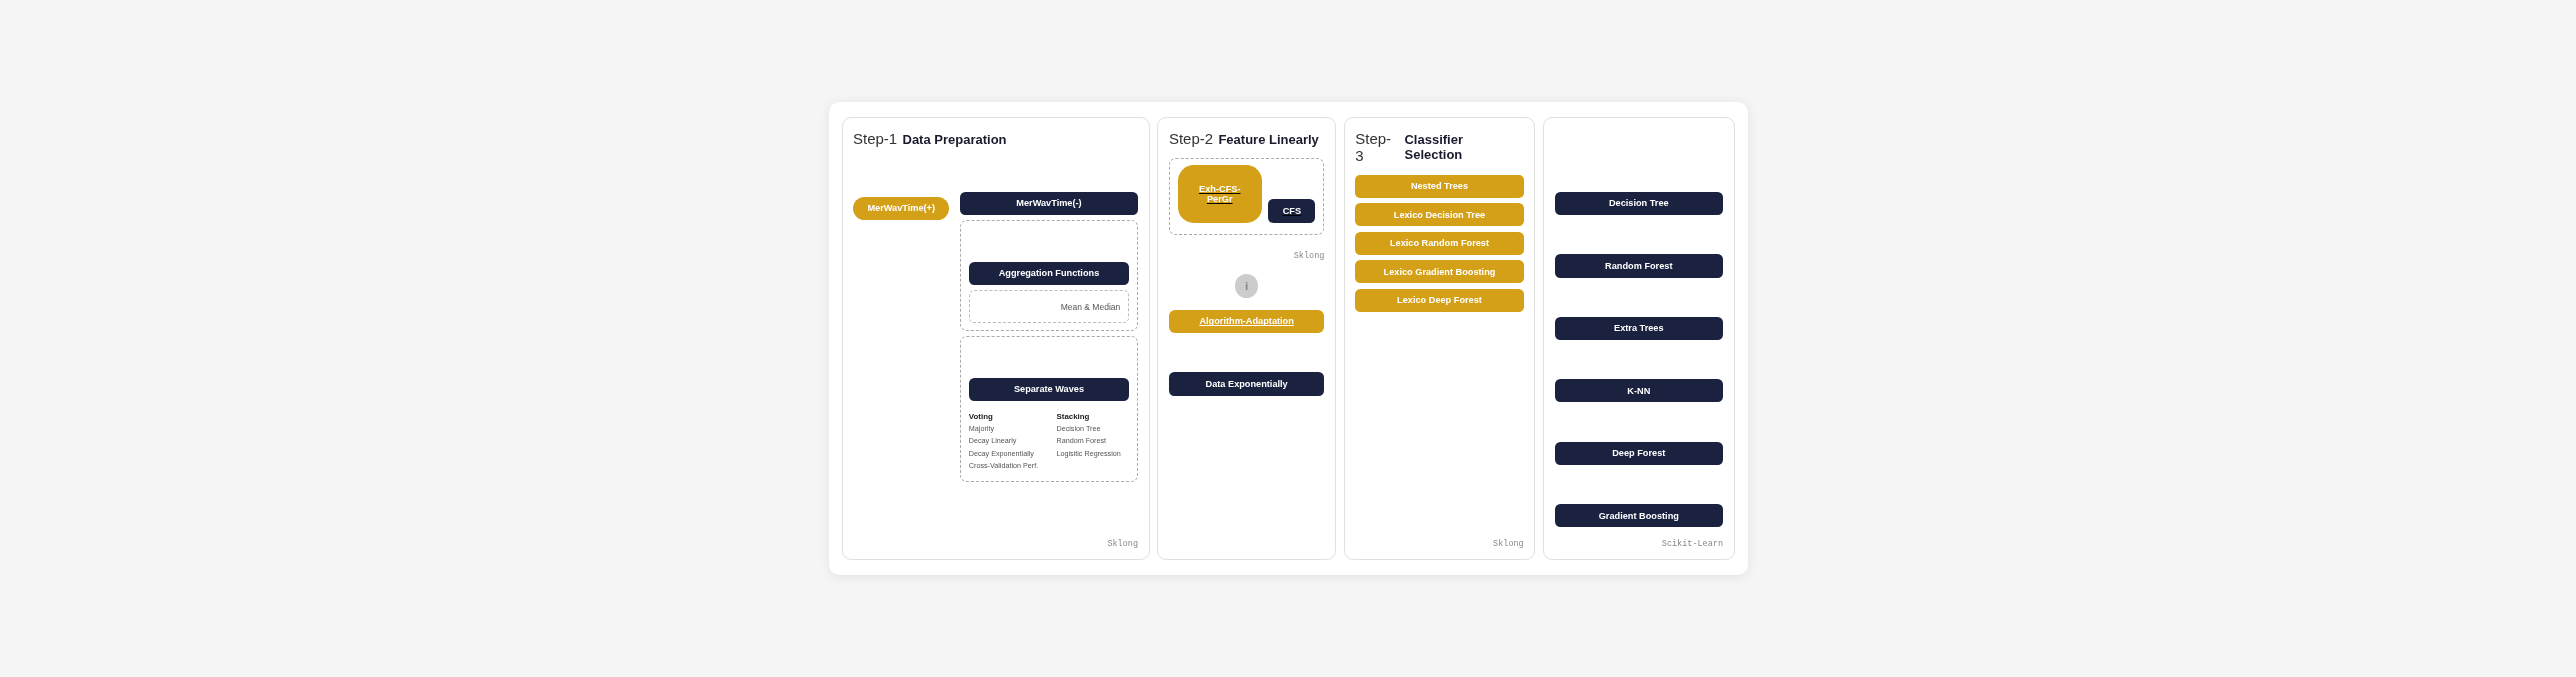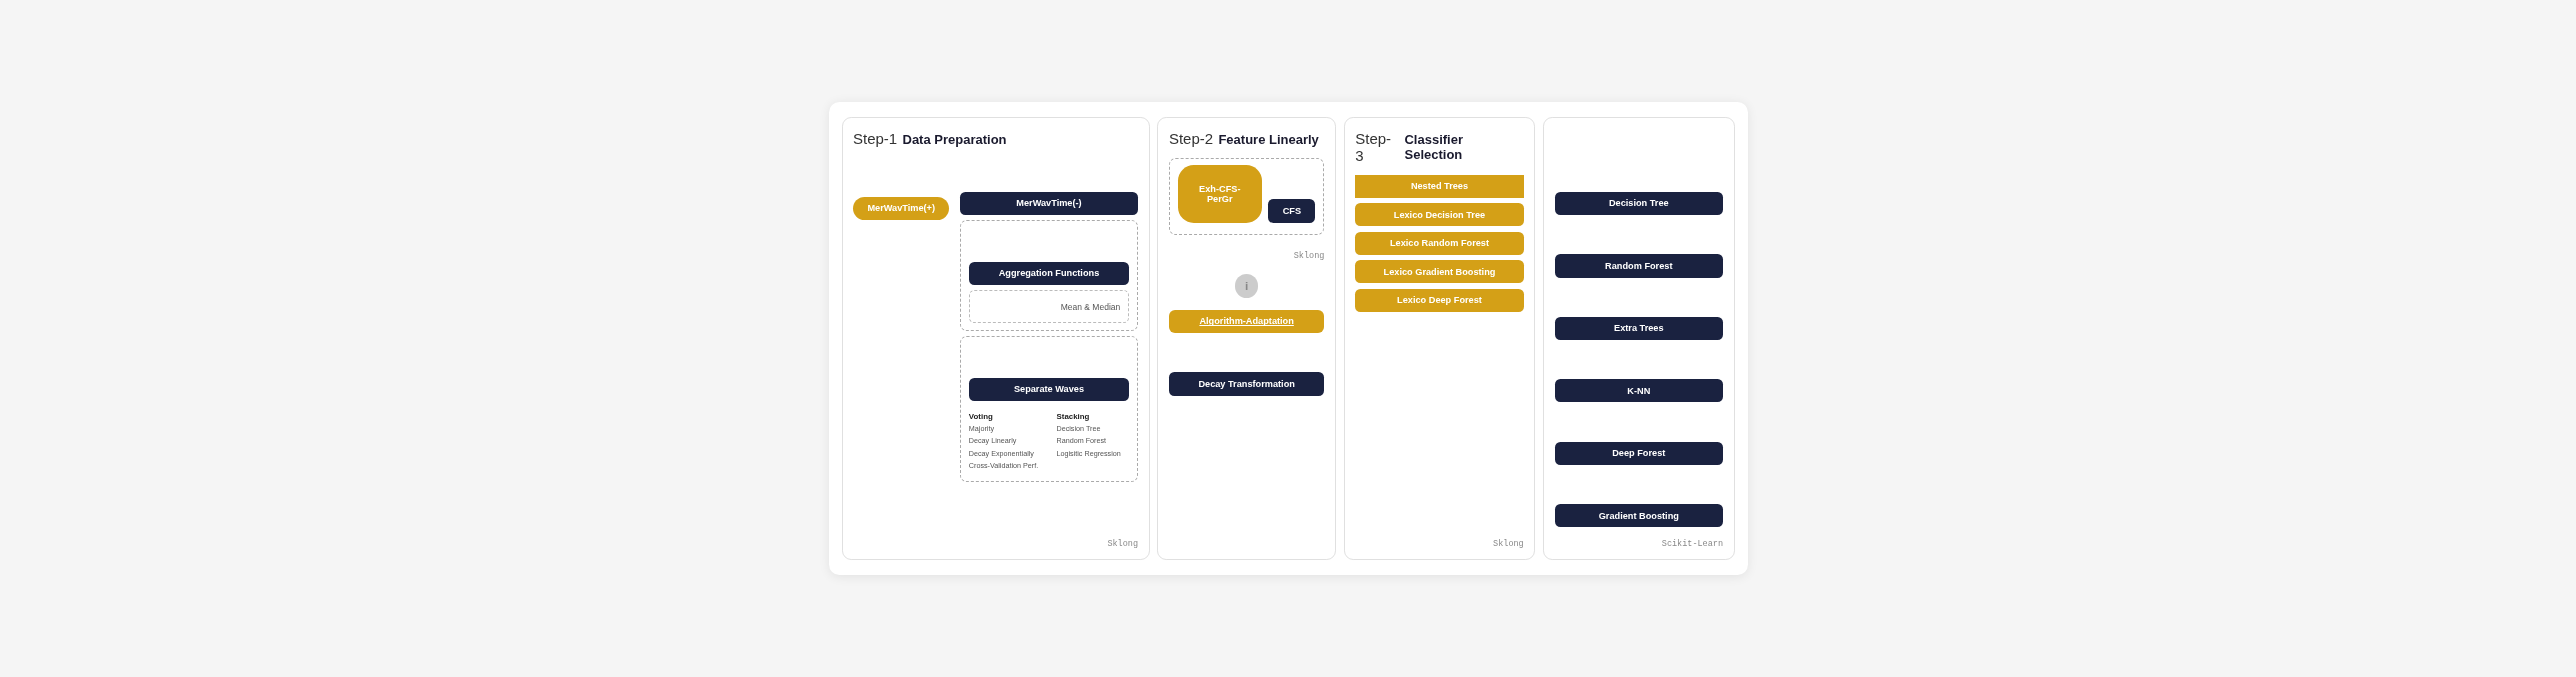--- a/index.html
+++ b/index.html
@@ -162,20 +162,21 @@
       display: flex;
       gap: 6.6px;
       justify-content: center;
       margin-bottom: 5.3px;
     }
     .step2-dashed {
       border: 1.3px dashed #aaa;
       border-radius: 6.6px;
       padding: 6.6px 7.9px;
       margin-bottom: 6.6px;
+      text-decoration: underline;
     }
     .info-icon {
       display: flex;
       justify-content: center;
       align-items: center;
       margin: 6.6px auto;
     }
     .info-circle {
       width: 23.6px;
       height: 23.6px;
@@ -266,30 +267,30 @@
         <button class="btn-dark" style="width:auto;padding:6.6px 14.4px;margin-bottom:0;">CFS</button>
       </div>
     </div>
     <div class="sklong-label" style="margin-top:2.6px;margin-bottom:6.6px;">Sklong</div>
     <div class="info-icon">
       <div class="info-circle">
         <span>i</span>
       </div>
     </div>
     <button class="btn-gold btn-gold-wide" style="border-radius:6px;margin-top:5.3px;text-decoration:underline;">Algorithm-Adaptation</button>
-    <button class="btn-dark">Decay Transformation</button>
+    <button class="btn-dark">Data Exponentially</button>
   </div>
 
   <div class="panel panel-step3">
     <div class="step-header">
       <span class="step-label">Step-3</span>
       <span class="step-title">Classifier Selection</span>
     </div>
     <div class="step3-content">
-      <button class="btn-gold btn-gold-wide" style="border-radius:0;">Nested Trees</button>
+      <button class="btn-gold btn-gold-wide" style="border-radius:5px;">Nested Trees</button>
       <button class="btn-gold btn-gold-wide" style="border-radius:5.3px;">Lexico Decision Tree</button>
       <button class="btn-gold btn-gold-wide" style="border-radius:5.3px;">Lexico Random Forest</button>
       <button class="btn-gold btn-gold-wide" style="border-radius:5.3px;">Lexico Gradient Boosting</button>
       <button class="btn-gold btn-gold-wide" style="border-radius:5.3px;">Lexico Deep Forest</button>
     </div>
     <div class="sklong-label">Sklong</div>
   </div>
 
   <div class="panel panel-step4">
     <div style="height:27.6px;"></div>

